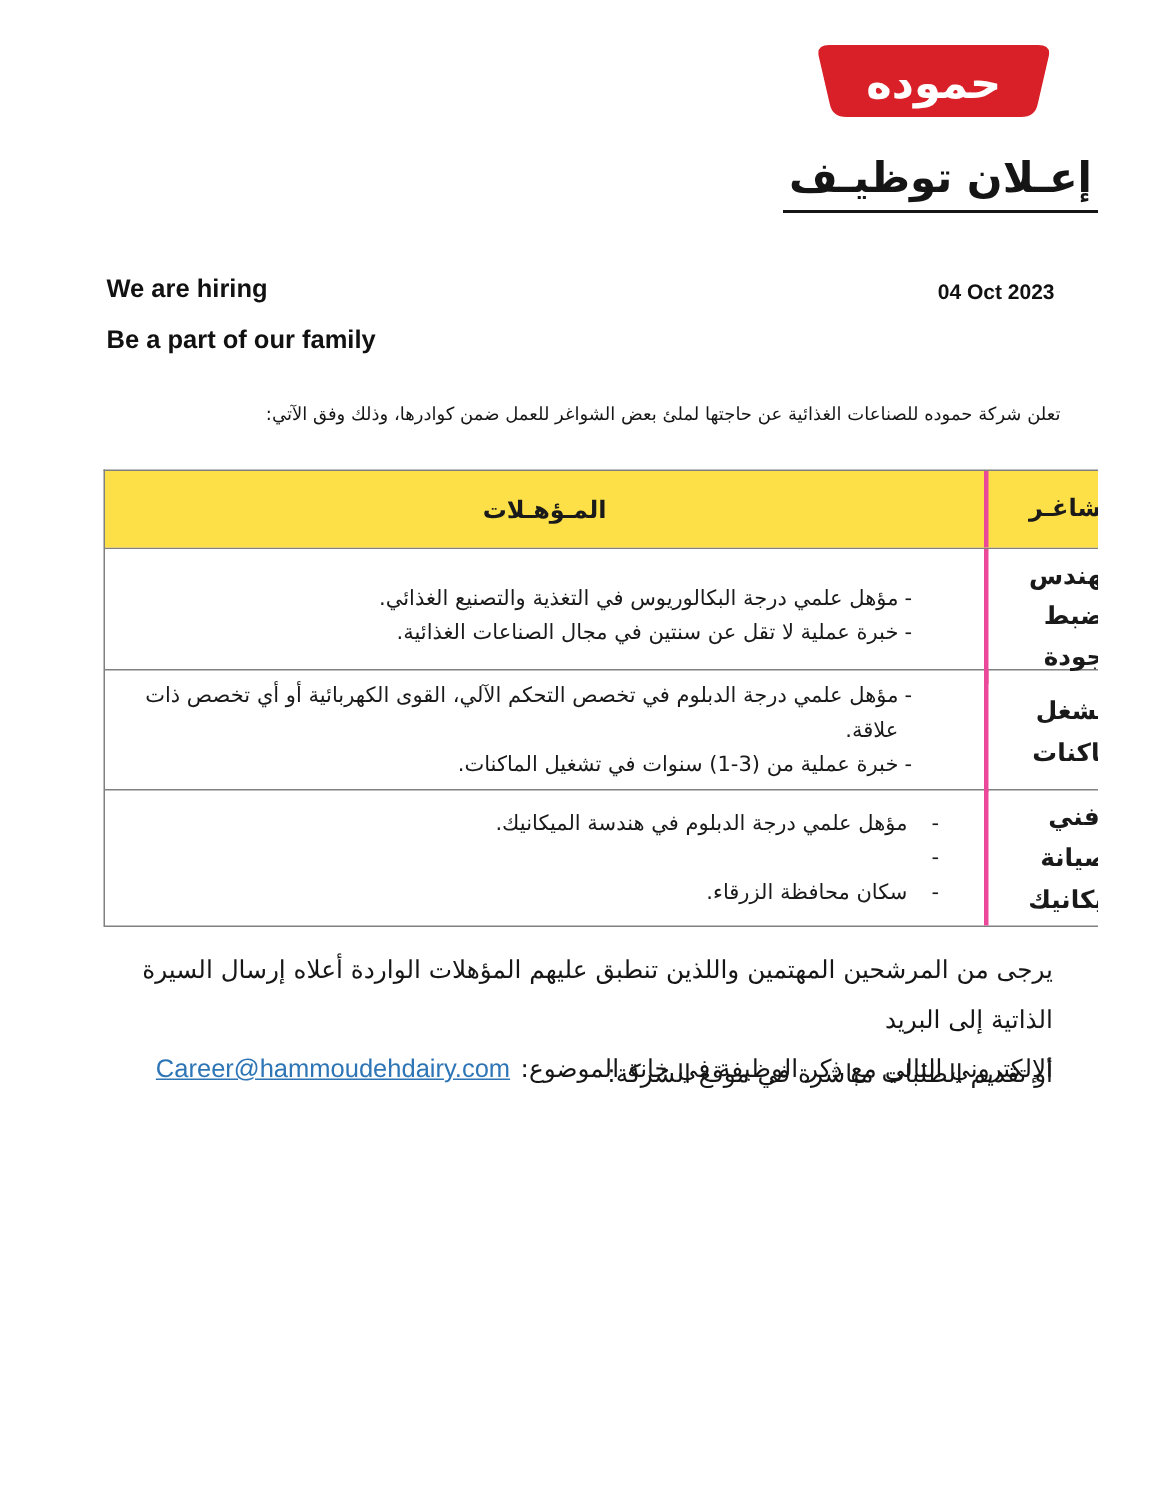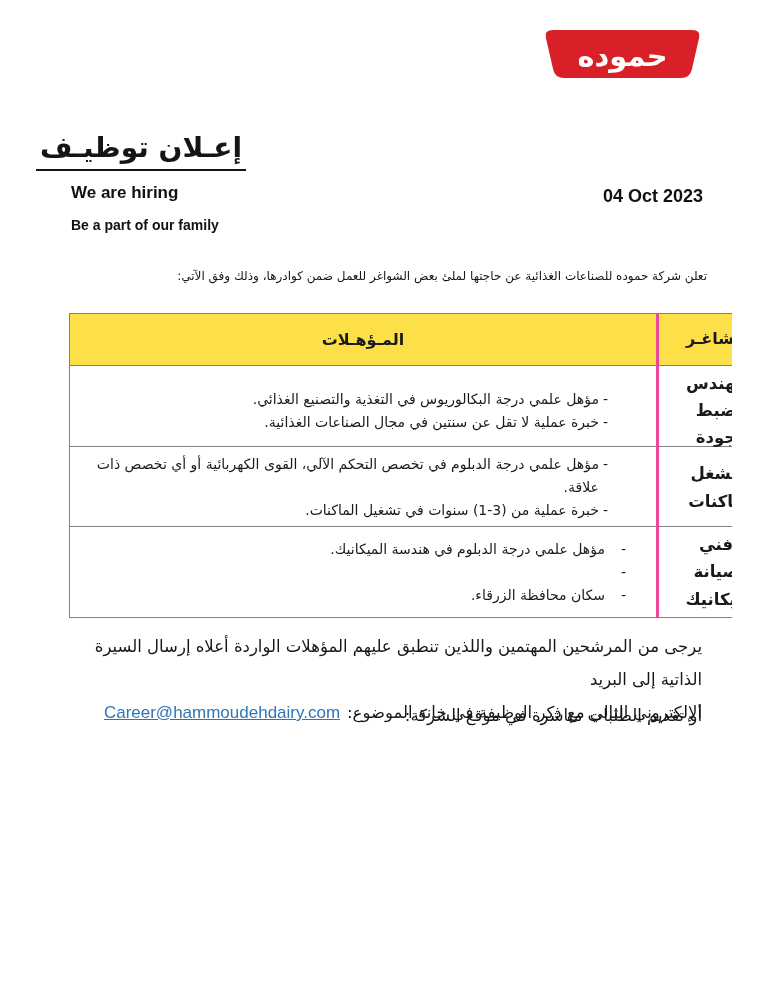--- a/index.html
+++ b/index.html
@@ -5,29 +5,29 @@
   * { margin:0; padding:0; box-sizing:border-box; }
   html,body { background:#ffffff; }
   body { font-family:"DejaVu Sans", sans-serif; color:#1a1a1a; }
   .page { position:relative; width:696px; height:994px; background:#ffffff; overflow:hidden; margin:0 auto; }
 
   
   .logo { position:absolute; top:29px; right:26px; width:167px; height:50px; }
   .logo svg { display:block; width:100%; height:100%; }
 
   
-  .title-wrap { position:absolute; top:102px; left:0; width:100%; text-align:left;margin-top:29px; }
+  .title-wrap { position:absolute; top:102px; left:0; width:100%; text-align:right; }
   .title { display:inline-block; font-weight:bold; font-size:28px; color:#151515;
            border-bottom:2.5px solid #151515; padding:0 4px 5px 4px; direction:rtl; }
 
   
   .en-head { font-family:"Liberation Sans", sans-serif; font-weight:bold; color:#111; }
   .hiring   { position:absolute; top:183px; left:35px;  font-size:17px; }
-  .date     { position:absolute; top:186px; right:29px; font-size:18px; }
-  .family   { position:absolute; top:217px; left:35px;  font-size:14px; }
+  .date     { position:absolute; top:186px; right:29px; font-size:14px; }
+  .family   { position:absolute; top:217px; left:35px;  font-size:17px; }
 
   
   .intro { position:absolute; top:269px; right:25px; left:22px; direction:rtl;
            text-align:right; font-size:12px; color:#161616; }
 
   
   .jobtable { position:absolute; top:313px; left:33px; width:705px; direction:rtl;
               border:1px solid #808080; border-bottom:none; font-size:14px; }
   .trow { display:grid; grid-template-columns:117px 586px; border-bottom:1px solid #808080; }
   .cell-vac  { border-left:3px solid #ec4899; display:flex; align-items:center;

